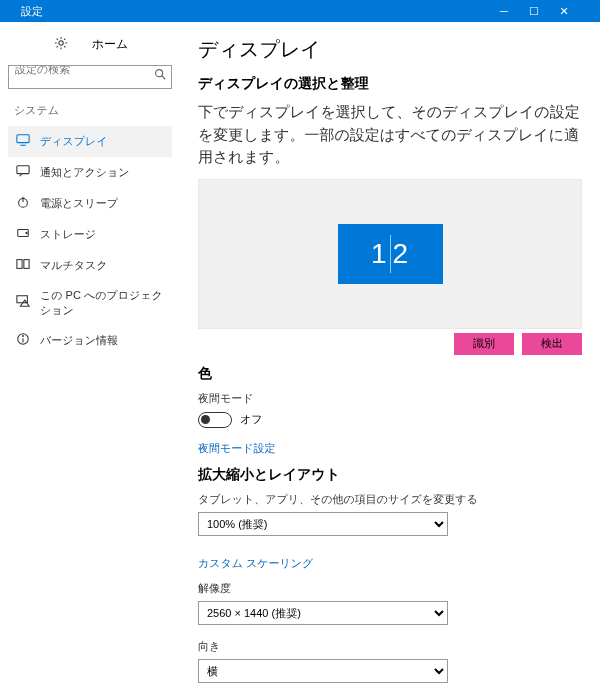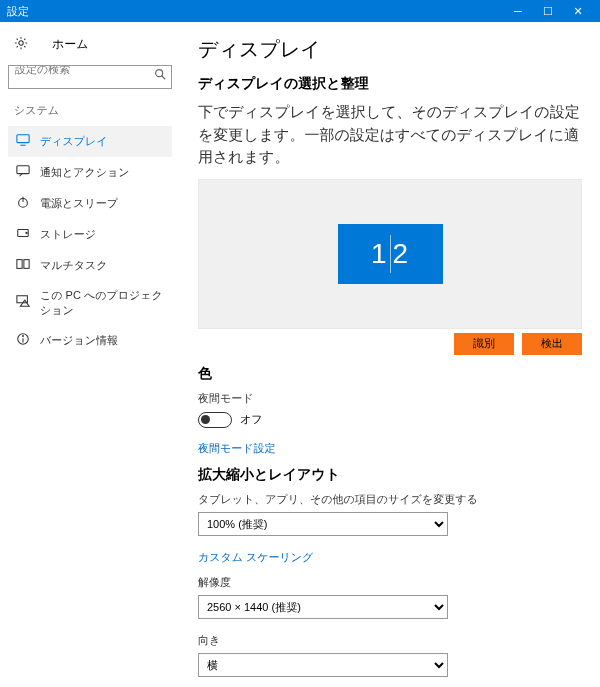--- a/index.html
+++ b/index.html
@@ -1,38 +1,38 @@
 <!DOCTYPE html>
 <html><head>
 <meta charset="utf-8">
 <style>
   * { margin: 0; padding: 0; box-sizing: border-box; font-family: "Yu Gothic UI", "Segoe UI", sans-serif; }
   body { background: #fff; width: 600px; height: 687px; overflow: hidden; font-size: 11px; color: #000; }
-  .titlebar { height: 22px; background: #0078d7; color: #fff; display: flex; align-items: center; padding: 0 7px; font-size: 11px; }
+  .titlebar { height: 22px; background: #0078d7; color: #fff; display: flex; align-items: center; padding: 0 21px; font-size: 11px; }
   .titlebar .title { flex: 1; }
   .titlebar .btn { width: 30px; text-align: center; cursor: pointer; }
   .container { display: flex; height: calc(100% - 22px); }
   .sidebar { width: 180px; padding: 10px 8px; border-right: 0; }
-  .home { display: flex; align-items: center; gap: 24px; margin: 4px 4px 10px 6px; font-size: 12px; }
+  .home { display: flex; align-items: center; gap: 24px; margin: 4px 4px 10px 6px; font-size: 12px; justify-content: center; }
   .search { position: relative; margin-bottom: 14px; }
   .search input { width: 100%; height: 24px; padding: 2px 22px 17px 6px; border: 1px solid #999; font-size: 11px; color: #666; }
   .search .icon { position: absolute; right: 5px; top: 4px; color: #666; }
   .section-label { color: #666; font-size: 11px; margin: 6px 6px 8px; }
   .nav-item { display: flex; align-items: center; gap: 10px; padding: 7px 8px; font-size: 11px; cursor: pointer; color: #333; }
   .nav-item.active { color: #0078d7; background: #f2f2f2; }
   .nav-item .icon { width: 14px; text-align: center; font-size: 12px; }
   .main { flex: 1; padding: 14px 18px; overflow-y: auto; }
   .main h1 { font-size: 20px; font-weight: 400; margin-bottom: 12px; }
   .main h2 { font-size: 14px; font-weight: 600; margin: 10px 0 8px; }
   .main .sub { font-size: 15px; color: #333; margin-bottom: 10px; line-height: 1.5; }
   .display-arrange { background: #f0f0f0; border: 1px solid #e8e8e8; height: 150px; position: relative; margin-bottom: 4px; display:flex; align-items:center; justify-content:center; }
   .display-box { width: 105px; height: 60px; background: #0078d7; color: #fff; display: flex; align-items: center; justify-content: center; font-size: 28px; font-weight: 300; letter-spacing: 1px; }
   .display-box .bar { width:1px; height:38px; background:#fff; opacity:.6; margin:0 2px; }
   .btn-row { display:flex; justify-content:flex-end; gap:8px; margin-bottom:10px; }
-  .btn-row button { width: 60px; height: 22px; background:#f97316; border:0; font-size:11px; cursor:pointer; }
+  .btn-row button { width: 60px; height: 22px; background:#ec4899; border:0; font-size:11px; cursor:pointer; }
   .label { font-size: 11px; color: #333; margin: 6px 0 3px; }
   .toggle { width: 34px; height: 16px; border: 1px solid #333; border-radius: 8px; position: relative; margin: 3px 0; display:inline-block; cursor:pointer; }
   .toggle::after { content:''; width:9px; height:9px; background:#333; border-radius:50%; position:absolute; left:2px; top:2px; }
   .toggle-row { display:flex; align-items:center; gap:8px; font-size:11px; }
   .link { color:#0067c0; font-size:11px; margin:10px 0; display:block; cursor:pointer; }
   select { width: 250px; height: 24px; border:1px solid #999; padding: 2px 4px; font-size:11px; background:#fff; margin:2px 0 8px; }
   svg { width:14px; height:14px; }
 </style>
 </head>
 <body>
@@ -139,21 +139,21 @@
     <div class="label">夜間モード</div>
     <div class="toggle-row">
       <span class="toggle"></span>
       <span>オフ</span>
     </div>
     <a class="link">夜間モード設定</a>
 
     <h2>拡大縮小とレイアウト</h2>
     <div class="label">タブレット、アプリ、その他の項目のサイズを変更する</div>
     <select><option>100% (推奨)</option></select>
-    <a class="link" style="margin-top:6px">カスタム スケーリング</a>
+    <a class="link" style="margin-top:12px">カスタム スケーリング</a>
 
     <div class="label">解像度</div>
     <select><option>2560 × 1440 (推奨)</option></select>
 
     <div class="label">向き</div>
     <select><option>横</option></select>
 
     <h2>複数のディスプレイ</h2>
     <div class="label">複数のディスプレイ</div>
     

